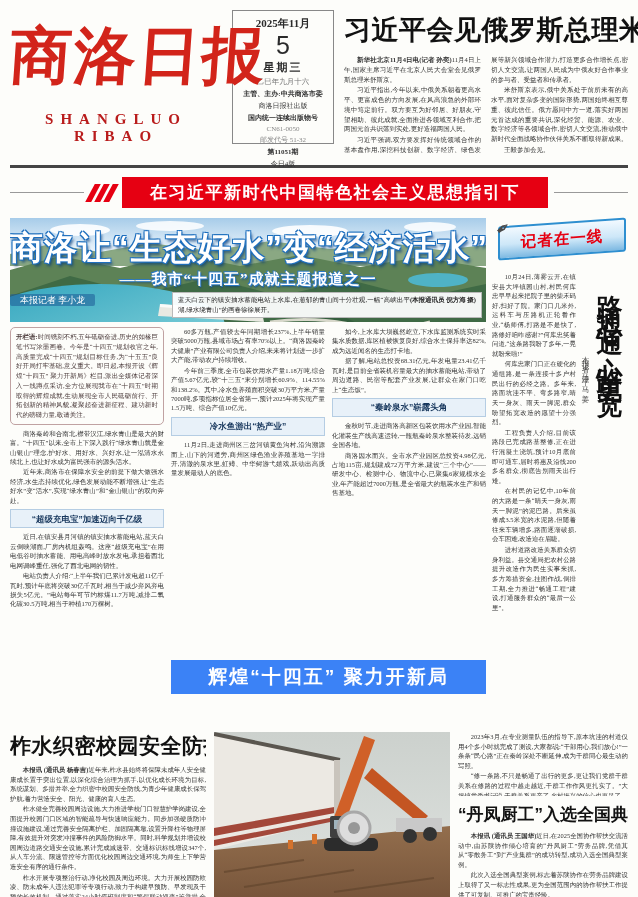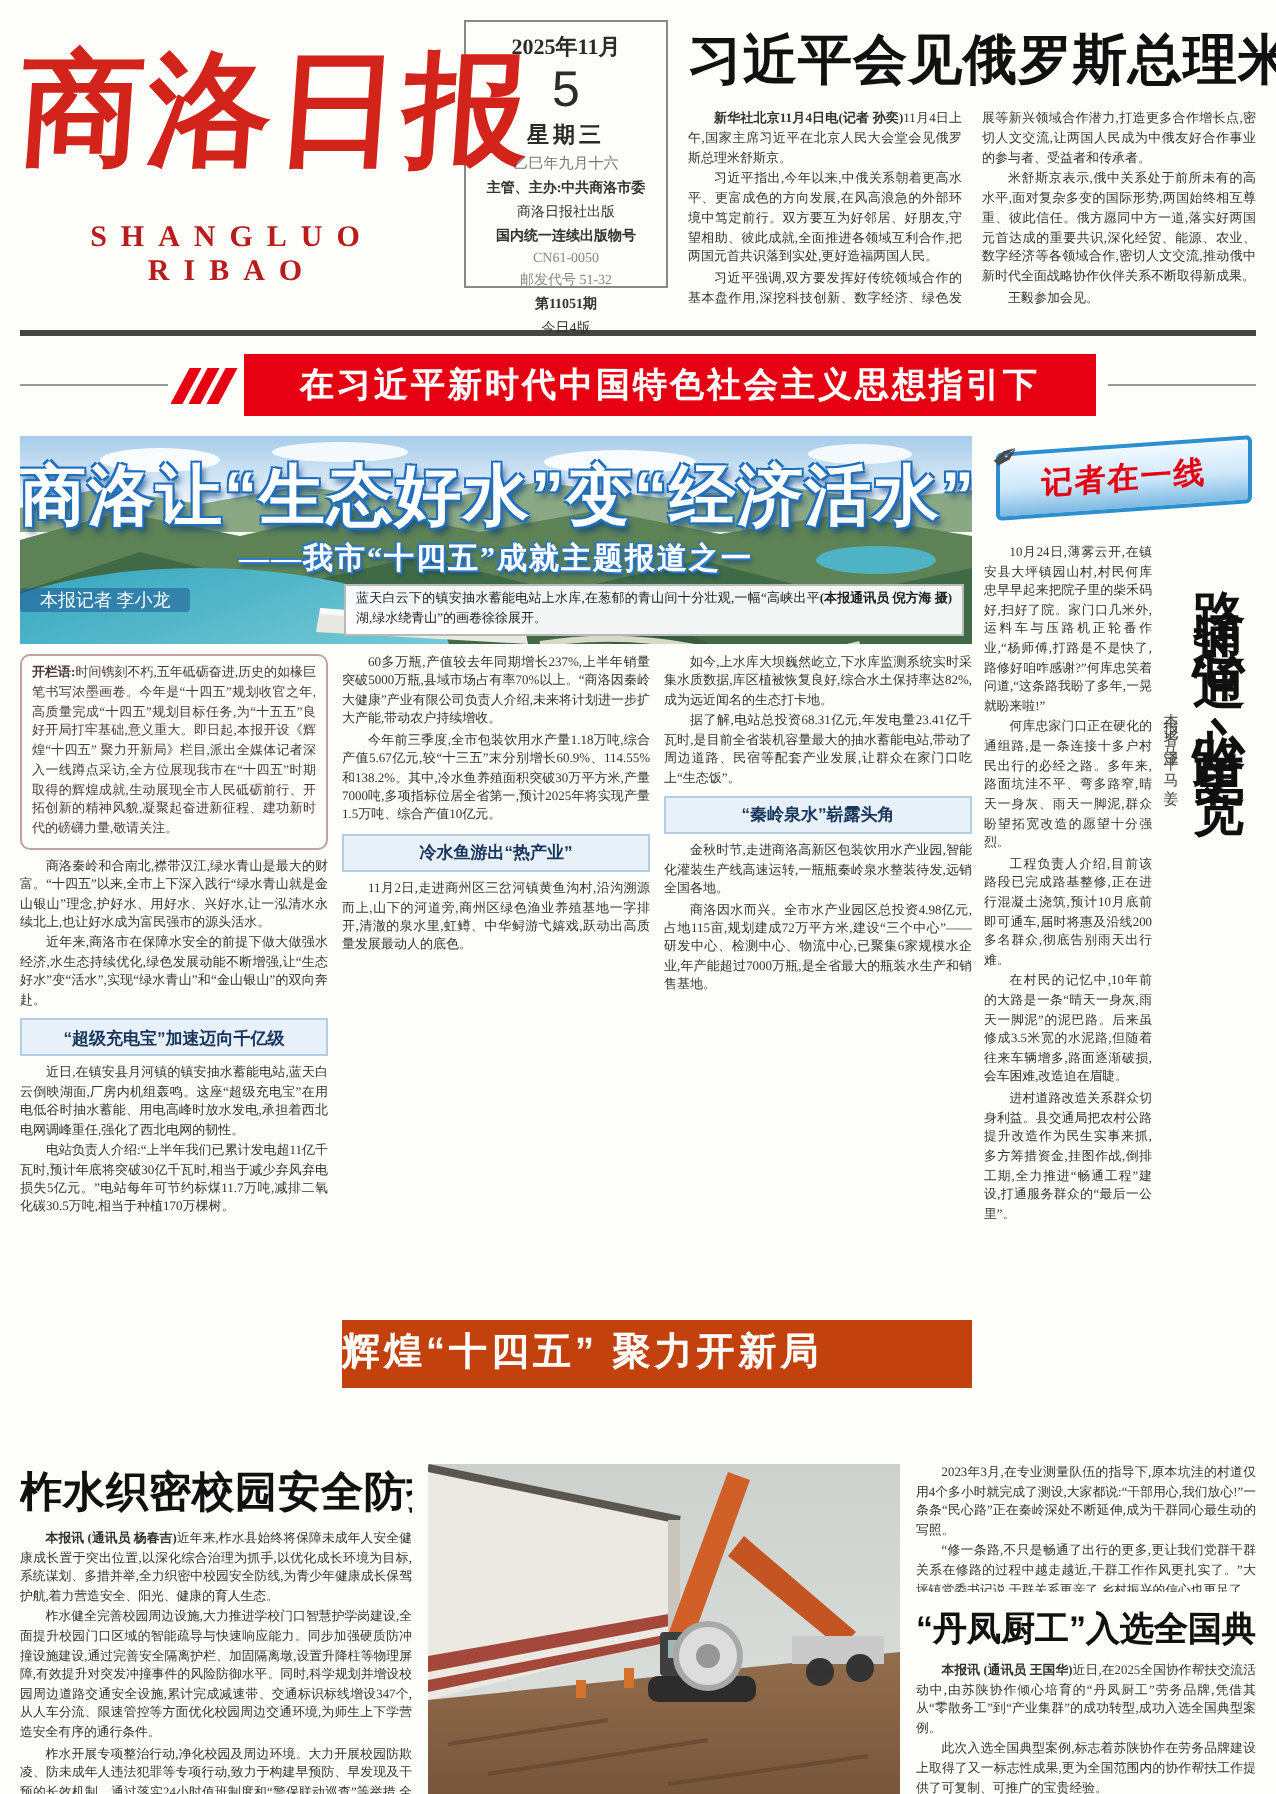--- a/index.html
+++ b/index.html
@@ -92,22 +92,22 @@
     color: #4a3a3a; line-height: 1.5;
   }
   .subhead {
     text-align: center; font-weight: bold; font-size: 8.5px; color: #16365c;
     background: #e8f1f9; border: 1px solid #b5cde3; padding: 2.5px 0; margin: 4px 0;
     font-family: "Liberation Sans", sans-serif;
   }
   .promo-row { display: flex; margin-top: 5px; }
   .promo-spacer { width: 161px; }
   .promo {
-    flex: 1; background: #c2410c; color: #fff; font-weight: 900; font-size: 19px;
-    letter-spacing: 2px; text-align: left; height: 34px; line-height: 34px;
+    flex: 1; background: #3b82f6; color: #fff; font-weight: 900; font-size: 19px;
+    letter-spacing: 2px; text-align: center; height: 34px; line-height: 34px;
     font-family: "Liberation Sans", sans-serif; white-space: nowrap;
   }
 
   
   .sidebar { width: 140px; }
   .badge-wrap { position: relative; height: 50px; }
   .badge-flag {
     position: absolute; top: 4px; left: 6px; width: 128px; height: 34px;
     background: linear-gradient(180deg, #f2f9ff 0%, #cde7f8 55%, #7db9e2 100%);
     border: 2px solid #2e8fd0; transform: skewY(-4deg); border-radius: 3px;

